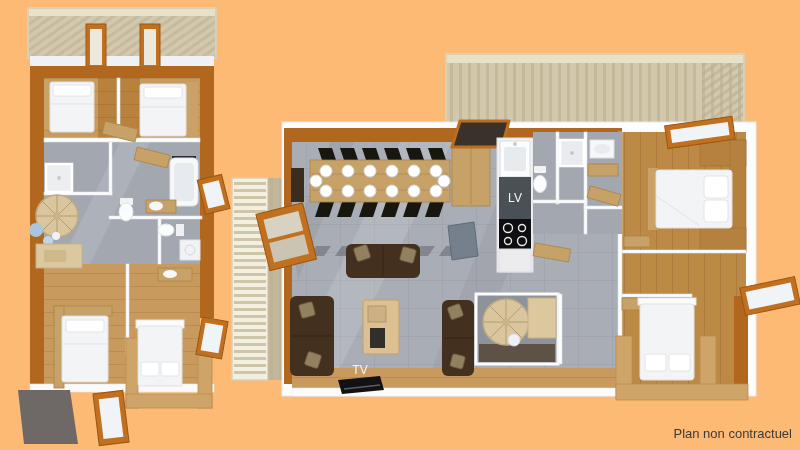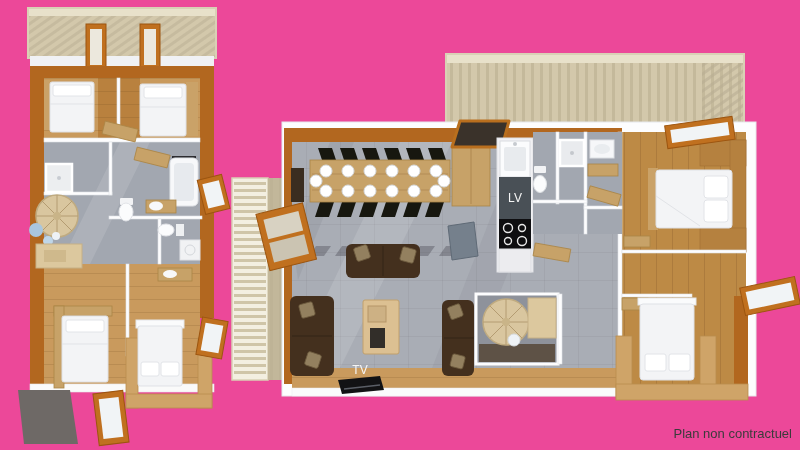--- a/index.html
+++ b/index.html
@@ -1,16 +1,16 @@
 <!DOCTYPE html>
 <html style="--wallWood: #b2671f; --frameOrange: #c0701f; --woodFloor: #c99a5d; --woodFloorDeep: #b9813e; --bedroomWood: #bd8a45; --tileGray: #a9adb5; --bathGray: #a2a7b0; --balconyDeck: #d3c8ab; --balconyRail: #e8e1ca; --weatheredWood: #c2b79a; --whiteWall: #fdfdfe; --bedWhite: #f3f4f6; --sofaBrown: #44301e; --pillowBeige: #93805f; --tableWood: #c7a268; --chairBlack: #17170f; --islandBlue: #75808c; --counterDark: #495056; --stairWood: #d9c69f; --matDark: #6e6966; --textDark: #3b3b3b; --labelWhite: #f5f5f5;"><head>
 <meta charset="utf-8">
 <style>
   html,body{margin:0;padding:0;background:#ffffff;}
-  .stage{position:relative;width:800px;height:450px;background:#ec4899;overflow:hidden;}
+  .stage{position:relative;width:800px;height:450px;background:#fdba74;overflow:hidden;}
   svg{display:block;}
   .wall{fill:var(--wallWood);}
   .frame{fill:var(--frameOrange);stroke:#9c5510;stroke-width:1;}
   .wood{fill:var(--woodFloor);}
   .deepwood{fill:var(--woodFloorDeep);}
   .bedwood{fill:var(--bedroomWood);}
   .tile{fill:var(--tileGray);}
   .bath{fill:var(--bathGray);}
   .deck{fill:var(--balconyDeck);}
   .weather{fill:var(--weatheredWood);}

